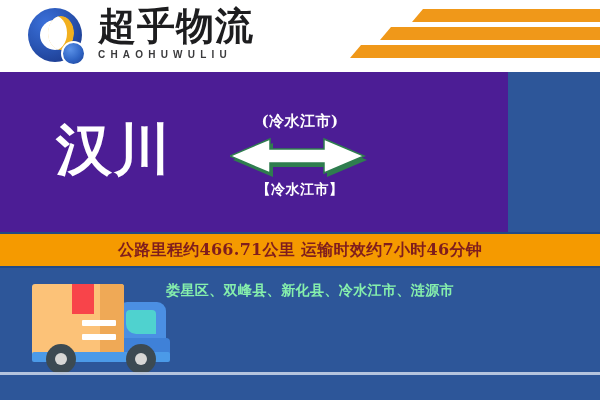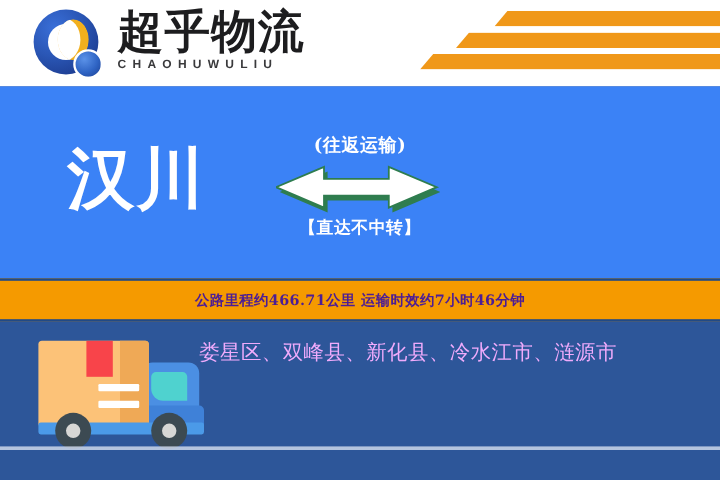--- a/index.html
+++ b/index.html
@@ -50,21 +50,21 @@
     margin-top:3px;white-space:nowrap;
   }
 
   .stripes{position:absolute;right:0;top:8px;width:262px;height:58px;}
   .stripe{position:absolute;right:0;height:13px;background:#f09819;}
   .s1{top:1px;width:200px;clip-path:polygon(11px 0,100% 0,100% 100%,0 100%);}
   .s2{top:19px;width:232px;clip-path:polygon(11px 0,100% 0,100% 100%,0 100%);}
   .s3{top:37px;width:262px;clip-path:polygon(11px 0,100% 0,100% 100%,0 100%);}
 
   
-  .main{position:absolute;left:0;top:72px;width:600px;height:160px;background:#3b82f6;}
+  .main{position:absolute;left:0;top:72px;width:508px;height:160px;background:#4c1d95;}
 
   .city{
     position:absolute;top:46px;
     font-family:"DejaVu Serif","Liberation Serif",serif;
     font-size:56px;line-height:62px;font-weight:700;color:#ffffff;
     white-space:nowrap;letter-spacing:2px;
   }
   .city-from{left:56px;}
   .city-to{right:56px;}
 
@@ -81,29 +81,29 @@
   }
 
   
   .bar{
     position:absolute;left:0;top:232px;width:600px;height:36px;background:#f59a00;
     border-top:2px solid #214a86;border-bottom:2px solid #214a86;box-sizing:border-box;
     display:flex;align-items:center;justify-content:center;
   }
   .bar-text{
     font-family:"DejaVu Serif","Liberation Serif",serif;
-    font-size:12px;font-weight:700;color:#4c1d95;white-space:nowrap;letter-spacing:0.3px;
+    font-size:16px;font-weight:700;color:#7f1d1d;white-space:nowrap;letter-spacing:0.3px;
   }
 
   
   .bottom{position:absolute;left:0;top:268px;width:600px;height:132px;background:#2d5699;overflow:hidden;}
   .areas{
     position:absolute;left:166px;top:14px;right:14px;
     font-family:"DejaVu Serif","Liberation Serif",serif;
-    font-size:17px;font-weight:400;color:#f0abfc;letter-spacing:0.4px;white-space:nowrap;
+    font-size:14px;font-weight:700;color:#86efac;letter-spacing:0.4px;white-space:nowrap;
   }
   .baseline{position:absolute;left:0;top:104px;width:600px;height:3px;background:#cdd7ea;opacity:.85;}
 
   
   .truck{position:absolute;left:22px;top:10px;width:160px;height:96px;}
   .t-cab{position:absolute;left:96px;top:24px;width:48px;height:54px;background:#4b8fe3;border-radius:9px 9px 3px 3px;}
   .t-cab-bot{position:absolute;left:96px;top:60px;width:52px;height:20px;background:#3f81d8;border-radius:0 4px 4px 0;}
   .t-window{position:absolute;left:104px;top:32px;width:30px;height:24px;background:#4fd2cf;border-radius:4px 4px 0 10px;}
   .t-box{position:absolute;left:10px;top:6px;width:92px;height:72px;background:#fcc278;border-radius:3px;}
   .t-box-shade{position:absolute;left:78px;top:6px;width:24px;height:72px;background:#efa956;border-radius:0 3px 3px 0;}
@@ -141,34 +141,34 @@
       <div class="stripe s3"></div>
     </div>
 
   </div>
 
   <div class="main">
 
     <div class="city city-from">汉川</div>
 
     <div class="mid">
-      <div class="mid-top">(往返运输)</div>
+      <div class="mid-top">(冷水江市)</div>
 
       <div class="arrow-box">
         <svg width="140" height="44" viewBox="0 0 140 44">
           <g transform="translate(3,4)">
             <polygon points="0,21 40,4 40,14 94,14 94,4 134,21 94,38 94,28 40,28 40,38" fill="#2f7d4f"></polygon>
           </g>
           <g>
             <polygon points="0,21 40,4 40,14 94,14 94,4 134,21 94,38 94,28 40,28 40,38" fill="#ffffff" stroke="#2f7d4f" stroke-width="1.5"></polygon>
           </g>
         </svg>
       </div>
 
-      <div class="mid-bottom">【直达不中转】</div>
+      <div class="mid-bottom">【冷水江市】</div>
     </div>
 
 
   </div>
 
   <div class="bar">
     <div class="bar-text">公路里程约466.71公里   运输时效约7小时46分钟</div>
   </div>
 
   <div class="bottom">

